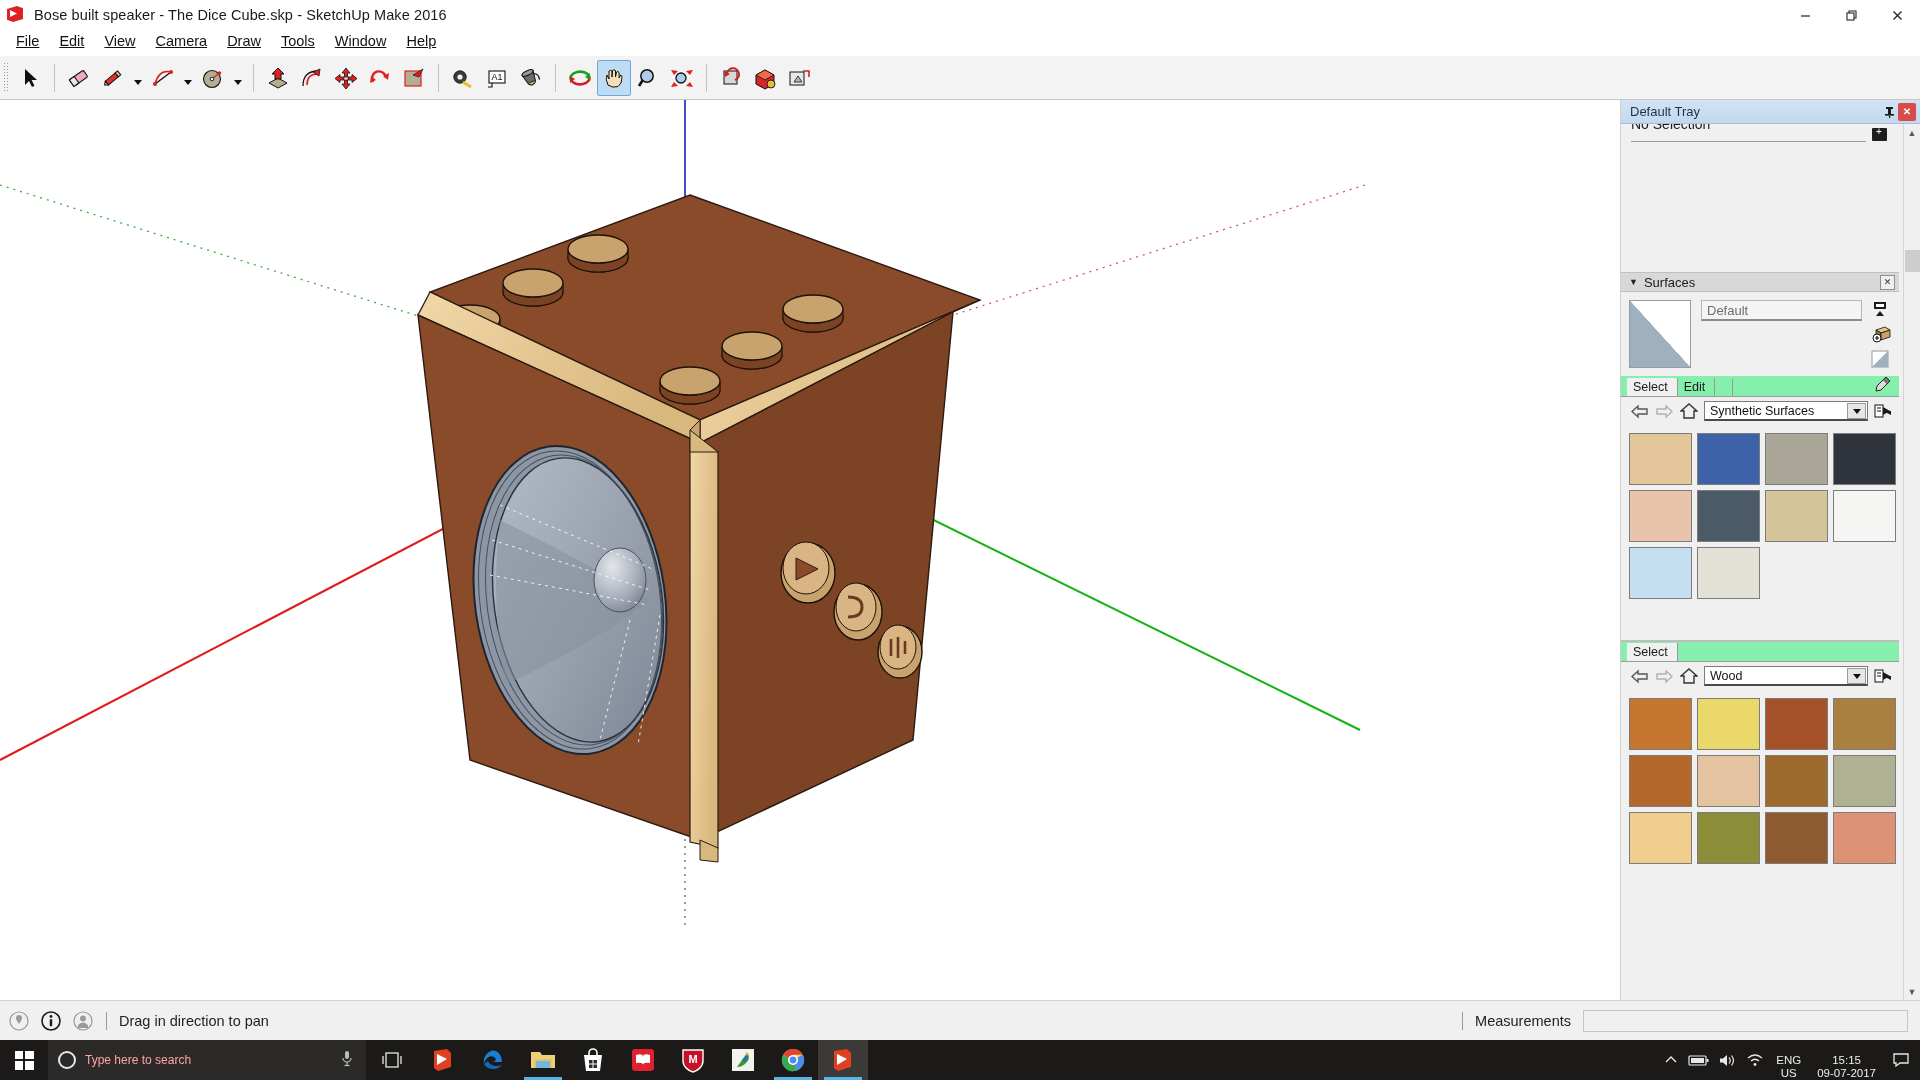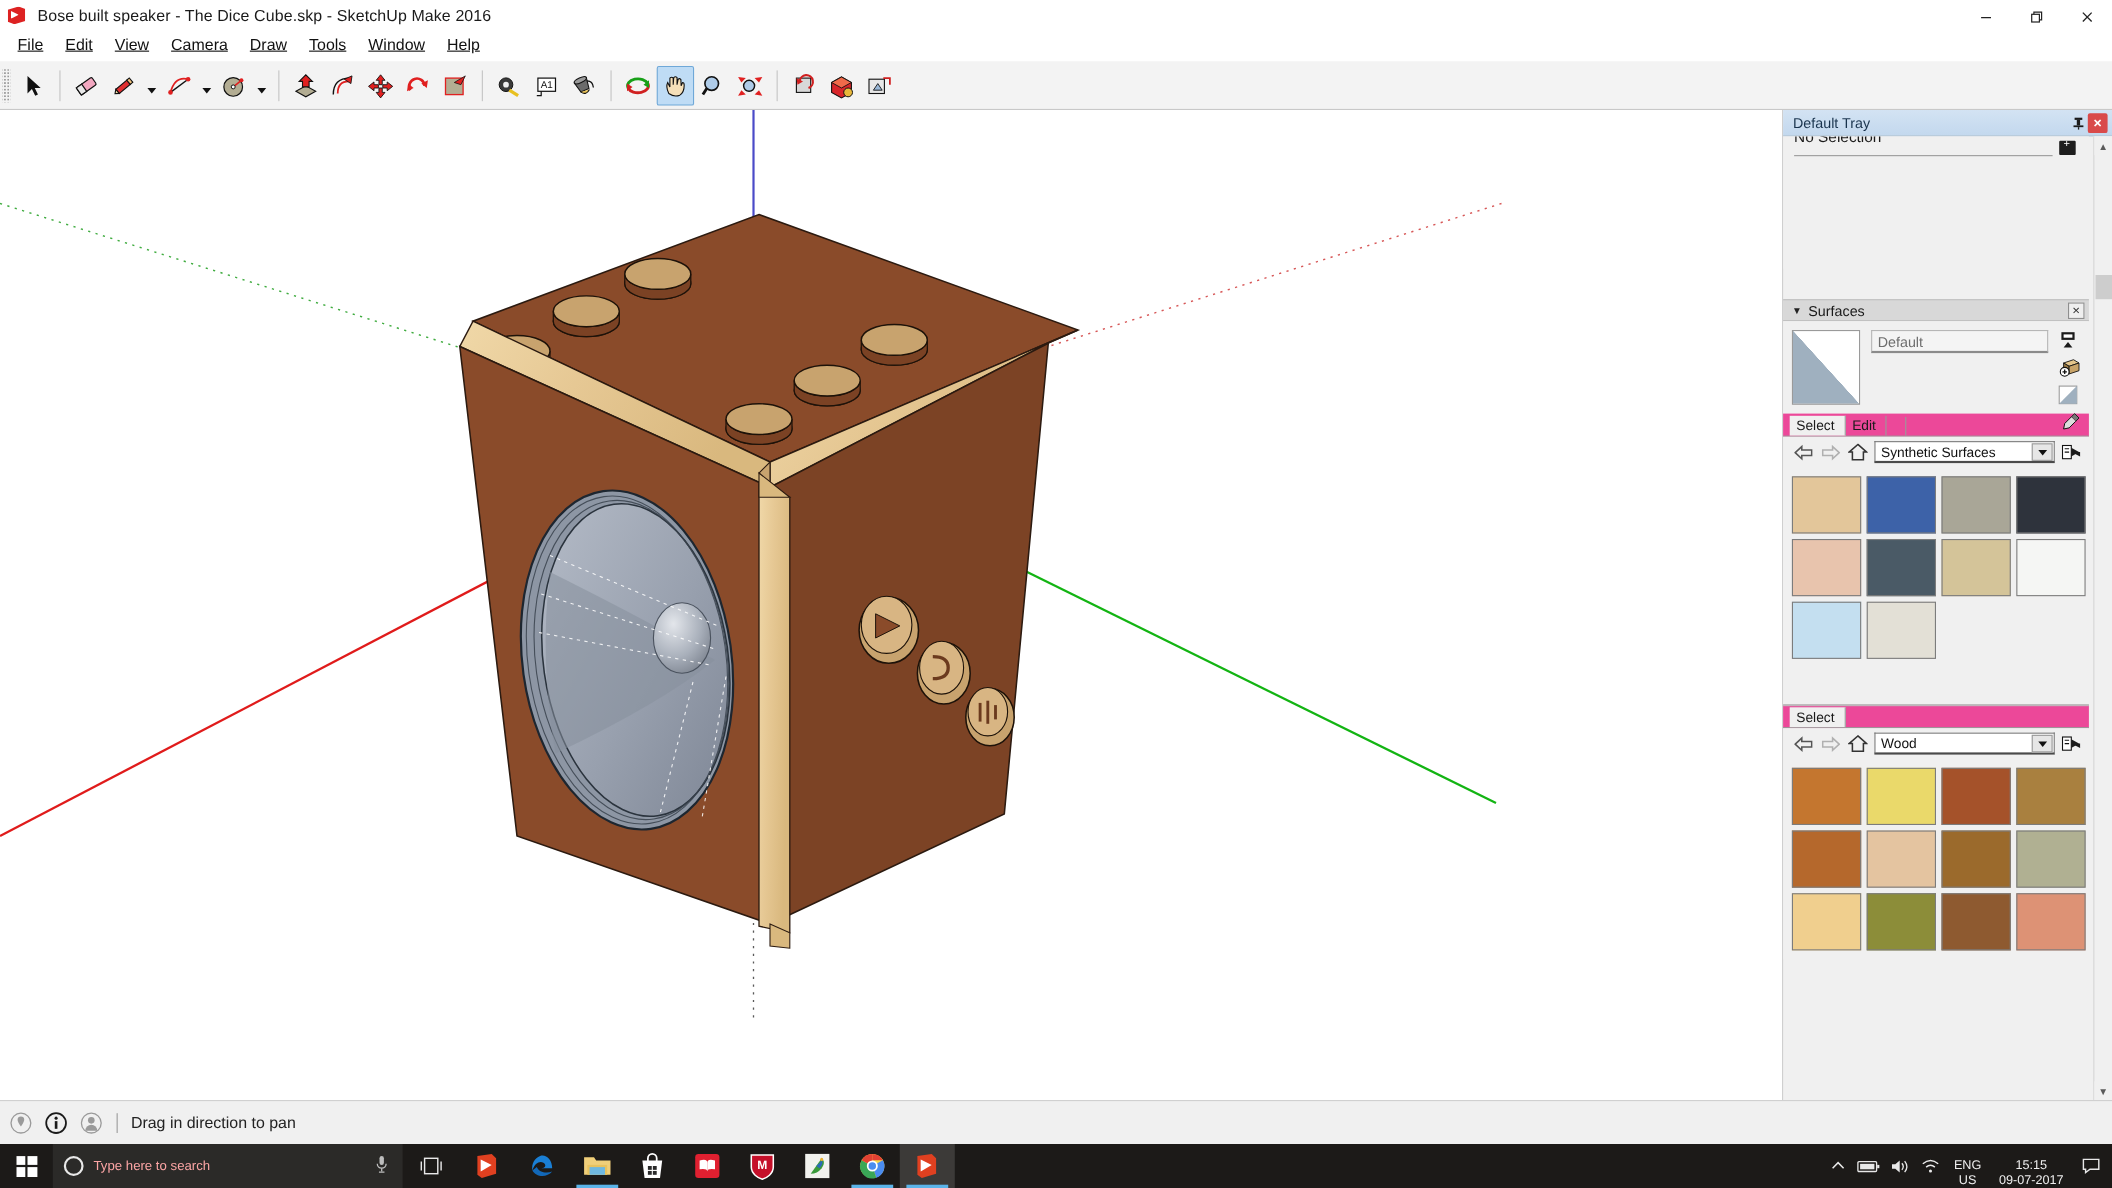--- a/index.html
+++ b/index.html
@@ -139,21 +139,21 @@
   .mat-name {
     flex: 1; margin-left: 10px; height: 21px; border: 1px solid #b6b6b6;
     border-bottom: 2px solid #8a8a8a; background: #f4f4f4;
     font-size: 13px; color: #6e6e6e; padding: 2px 5px; line-height: 16px;
   }
   .mat-icons { width: 26px; margin-left: 5px; display: flex; flex-direction: column; gap: 7px; align-items: center; }
   .mi { width: 18px; height: 18px; }
 
   .mat-tabs {
     display: flex; align-items: flex-end; height: 21px; padding-left: 6px;
-    border-bottom: 1px solid #9a9a9a; background: #ec4899;
+    border-bottom: 1px solid #9a9a9a; background: #86efac;
   }
   .mtab {
     font-size: 12.5px; color: #1a1a1a; padding: 2px 9px 2px 6px;
     border-right: 1px solid #9a9a9a;
   }
   .mtab.sel { background: #f0f0f0; }
   .mtab-spacer { width: 18px; border-right: 1px solid #9a9a9a; height: 17px; }
   .eyedrop { margin-left: auto; margin-right: 8px; }
 
   .mat-nav { display: flex; align-items: center; height: 28px; padding: 0 6px 0 8px; gap: 5px; background:#f0f0f0; }
@@ -785,20 +785,25 @@
     <span class="sb-ico">
       <svg width="20" height="20" viewBox="0 0 20 20">
         <circle cx="10" cy="10" r="9" fill="none" stroke="#9a9a9a" stroke-width="1.2"></circle>
         <circle cx="10" cy="7.5" r="3" fill="#9a9a9a"></circle>
         <path d="M4.5 17 a5.5 5.5 0 0 1 11 0 z" fill="#9a9a9a"></path>
       </svg>
     </span>
     <span class="sb-div"></span>
     <span class="sb-text">Drag in direction to pan</span>
 
+    <div class="sb-right">
+      <span class="sb-div"></span>
+      <span class="sb-measure-label">Measurements</span>
+      <input class="sb-measure-input" value="" style="">
+    </div>
   </div>
 
   <div class="taskbar">
     <div class="tb-start">
       <div class="win-logo">
           <div></div>
           <div></div>
           <div></div>
           <div></div>
         </div>

